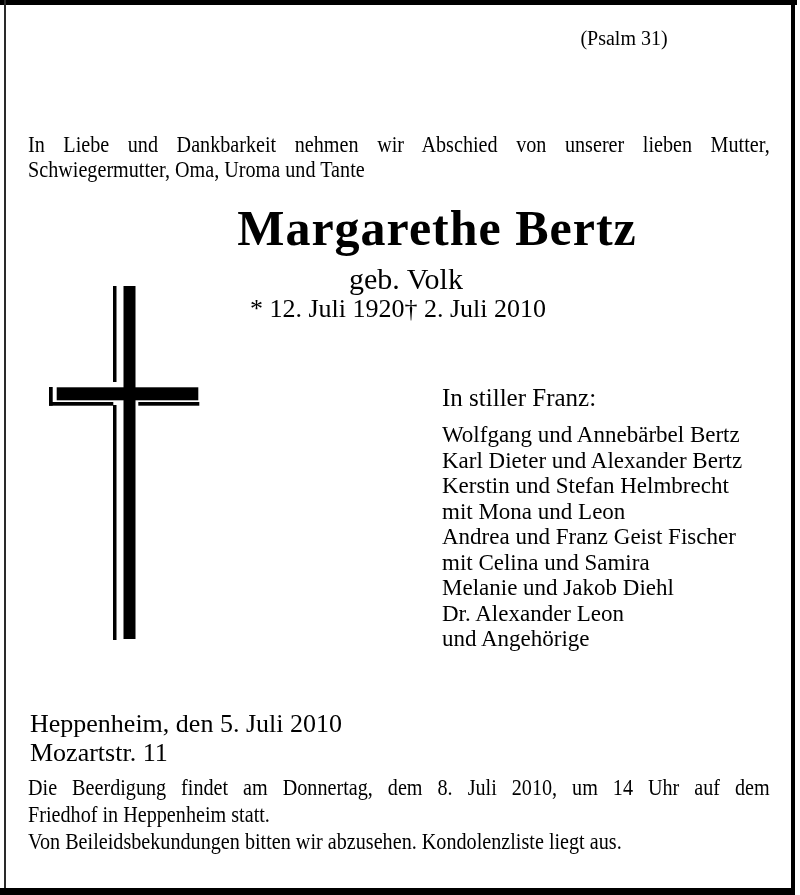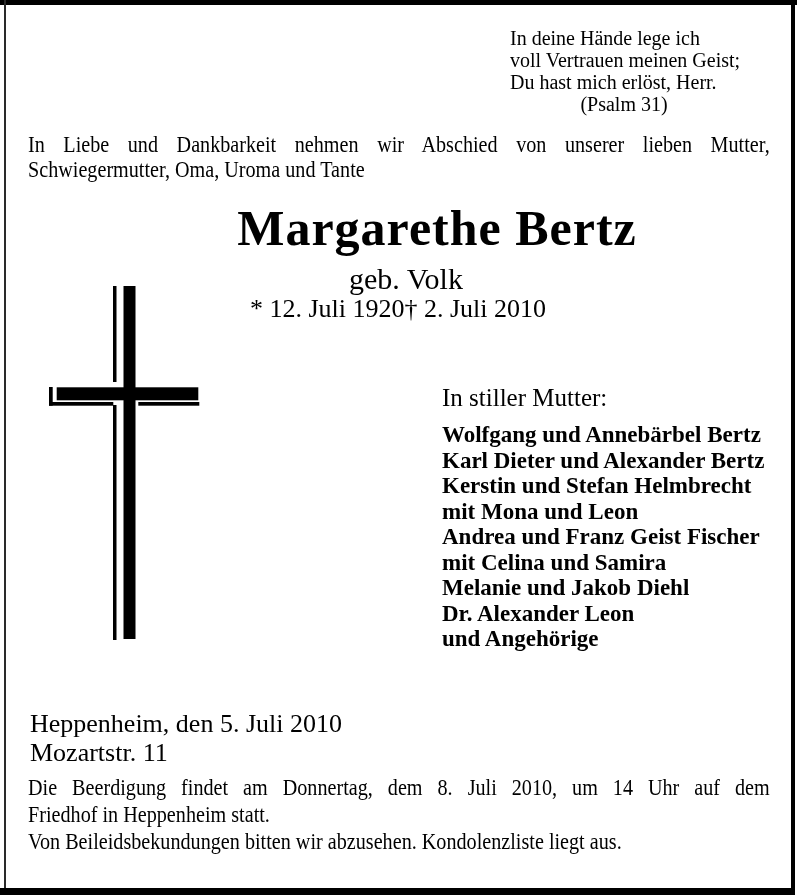--- a/index.html
+++ b/index.html
@@ -33,45 +33,40 @@
     text-align:center; font-size:30px; line-height:24px;margin-left:8px; }
   #dates { position:absolute; left:0; top:295px; width:796px;
     display:flex; justify-content:center; font-size:26px; line-height:28px; }
 
   
   #cross { position:absolute; left:42px; top:283px; }
 
   
   #mourning { position:absolute; left:442px; top:384px; }
   #mourning-heading { font-size:25px; line-height:28px; }
-  #mourner-list { margin-top:10px; font-weight:bold; font-size:23px; line-height:25.5px; }
+  #mourner-list { margin-top:10px; font-weight:normal; font-size:23px; line-height:25.5px; }
   .name-line { white-space:nowrap; }
 
   
   #place-date { position:absolute; left:30px; top:709px; font-size:26px; line-height:29px; }
 
   
   #funeral { top:774px; font-size:24px; line-height:27px; }
 </style>
 </head>
 <body>
 
 <div id="page">
 
   <div id="frame-top" class="frame"></div>
   <div id="frame-left" class="frame"></div>
   <div id="frame-right" class="frame"></div>
   <div id="frame-bottom" class="frame"></div>
 
   <div id="psalm">
-    <div>
-        <div class="psalm-line">In deine Hände lege ich</div>
-        <div class="psalm-line">voll Vertrauen meinen Geist;</div>
-        <div class="psalm-line">Du hast mich erlöst, Herr.</div>
-      </div>
     <div id="psalm-attribution">(Psalm 31)</div>
   </div>
 
   <div id="intro" class="narrow">
     <div class="just-line">In Liebe und Dankbarkeit nehmen wir Abschied von unserer lieben Mutter,</div>
     <div>Schwiegermutter, Oma, Uroma und Tante</div>
   </div>
 
   <div id="deceased-name">Margarethe Bertz</div>
 
@@ -86,21 +81,21 @@
     <rect x="71" y="3" width="3.5" height="96" fill="#000"></rect>
     <rect x="71" y="122" width="3.5" height="235" fill="#000"></rect>
     <rect x="81.5" y="3" width="12" height="353" fill="#000"></rect>
     <rect x="14.7" y="104.3" width="141.6" height="13" fill="#000"></rect>
     <rect x="7" y="104" width="3.7" height="18.7" fill="#000"></rect>
     <rect x="7" y="119" width="64.3" height="3.7" fill="#000"></rect>
     <rect x="96.3" y="119" width="61" height="3.7" fill="#000"></rect>
   </svg>
 
   <div id="mourning">
-    <div id="mourning-heading">In stiller Mutter:</div>
+    <div id="mourning-heading">In stiller Franz:</div>
     <div id="mourner-list">
         <div class="name-line">Wolfgang und Annebärbel Bertz</div>
         <div class="name-line">Karl Dieter und Alexander Bertz</div>
         <div class="name-line">Kerstin und Stefan Helmbrecht</div>
         <div class="name-line">mit Mona und Leon</div>
         <div class="name-line">Andrea und Franz Geist Fischer</div>
         <div class="name-line">mit Celina und Samira</div>
         <div class="name-line">Melanie und Jakob Diehl</div>
         <div class="name-line">Dr. Alexander Leon</div>
         <div class="name-line">und Angehörige</div>

